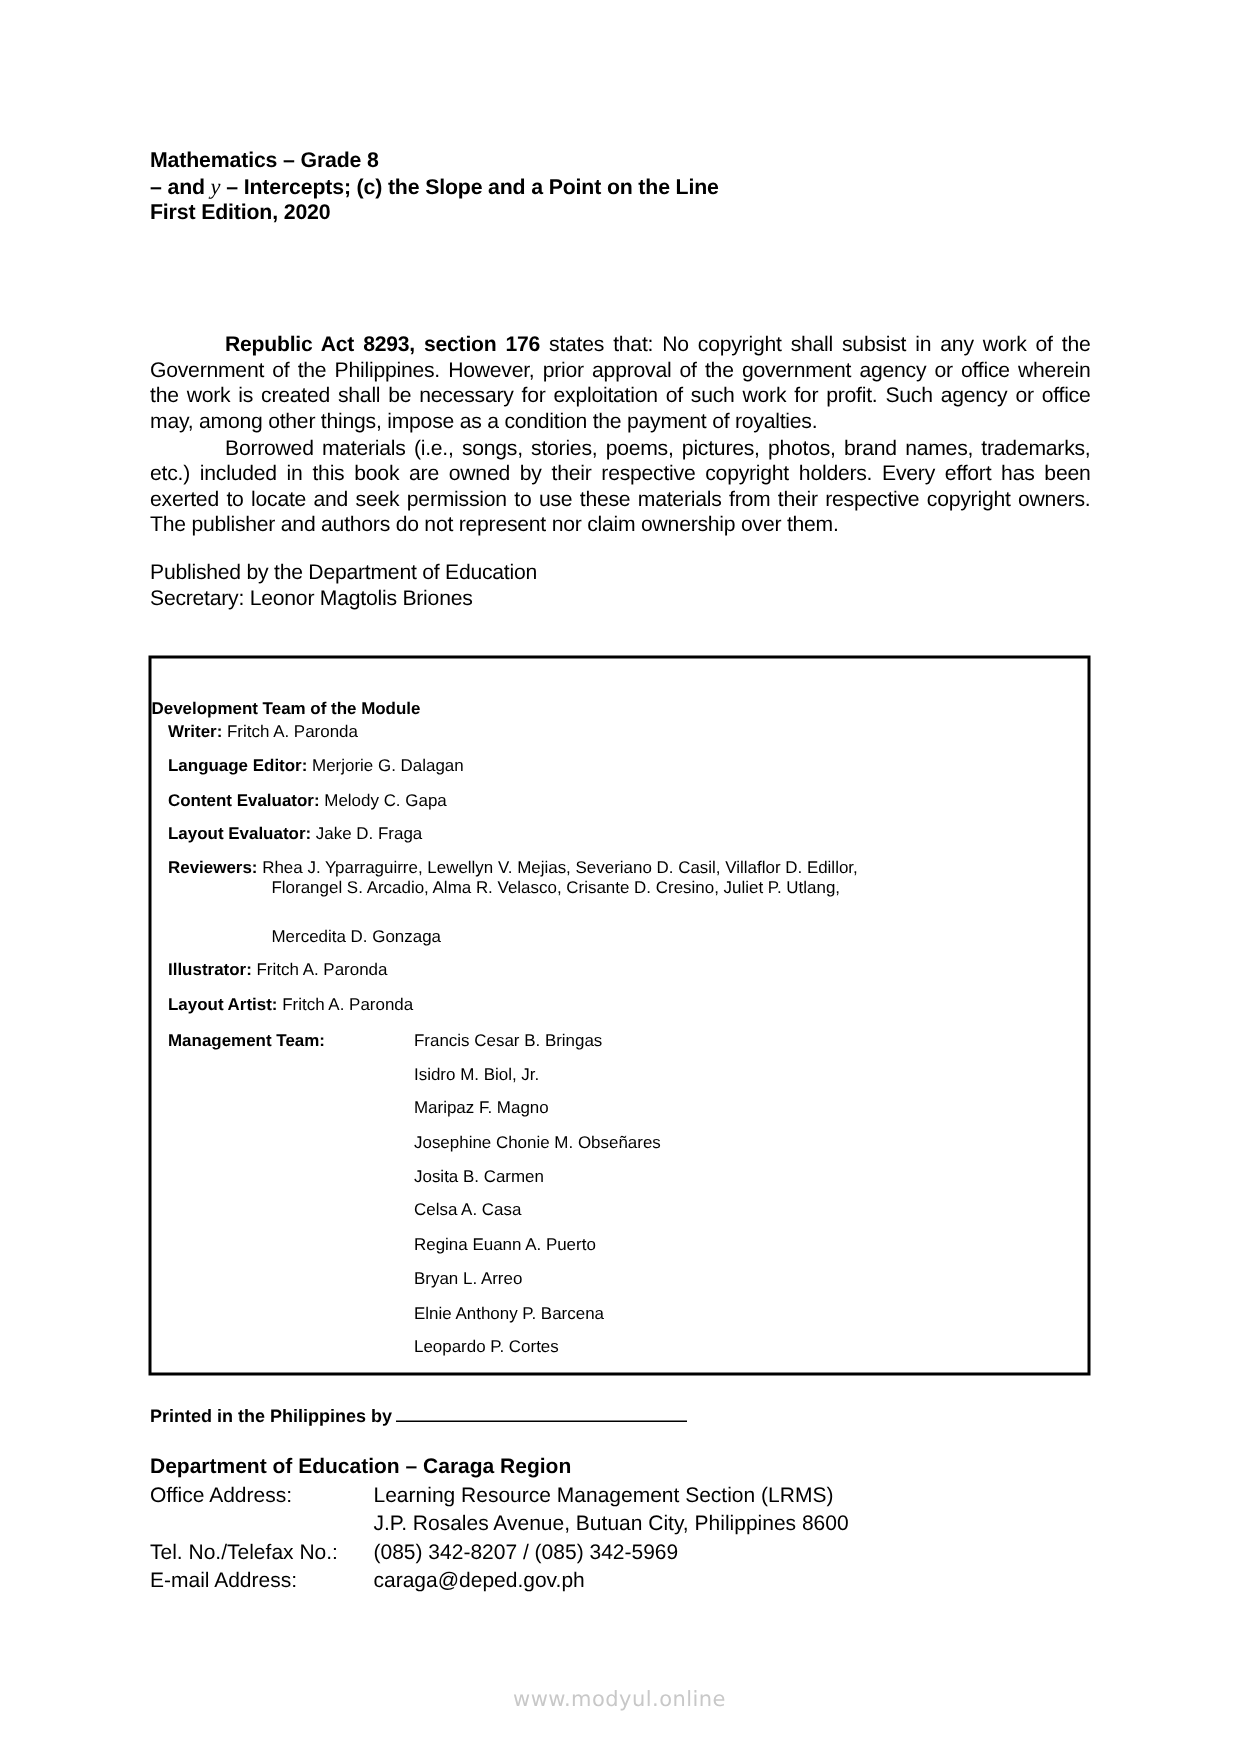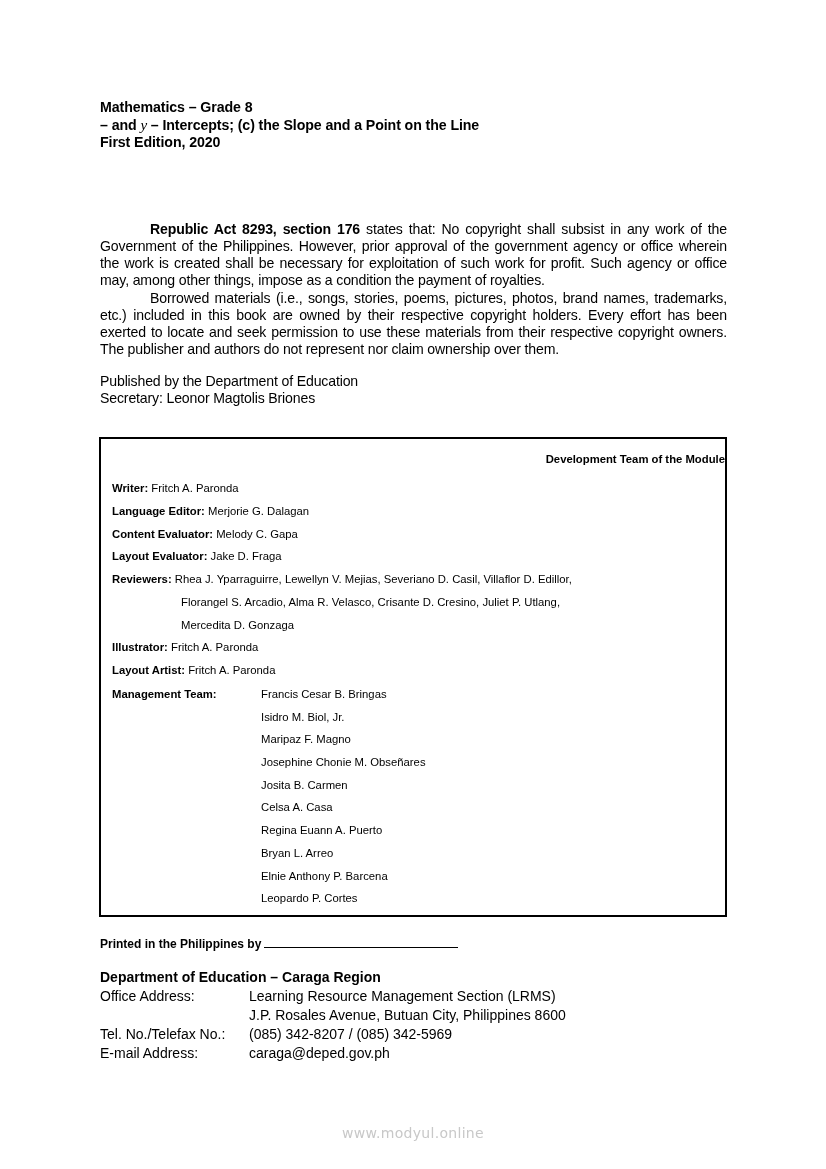--- a/index.html
+++ b/index.html
@@ -10,27 +10,27 @@
   .title-block div { white-space: nowrap; }
   .mathvar { font-family: "Liberation Serif", serif; font-style: italic; font-weight: normal; font-size: 15px; }
   .para { position: absolute; left: 100px; width: 627px; font-family: "Liberation Sans", sans-serif;
     font-size: 14.1px; line-height: 17.1px; text-align: justify; text-indent: 50px; letter-spacing: -0.15px; }
   .para b { font-weight: bold; }
   .p1 { top: 221px; }
   .p2 { top: 290px; }
   .pub { position: absolute; left: 100px; top: 373px; font-family: "Liberation Sans", sans-serif;
     font-size: 14.1px; line-height: 17.1px; letter-spacing: -0.15px; }
   .team-box { position: absolute; left: 99px; top: 437px; width: 624px; height: 476px; border: 2px solid #000; }
-  .team-heading { position: absolute; left: 0; right: 0; top: 14px; text-align: right;
+  .team-heading { position: absolute; left: 0; right: 0; top: 28px; text-align: left;
     font-family: "Liberation Sans", sans-serif; font-weight: bold; font-size: 11.3px; }
   .team-row { position: absolute; left: 11px; font-family: "Liberation Sans", sans-serif; font-size: 11.3px; white-space: nowrap; }
   .team-row b { font-weight: bold; }
   .indent { left: 80px; }
   .mgmt-label { position: absolute; left: 11px; top: 249px; font-family: "Liberation Sans", sans-serif; font-weight: bold; font-size: 11.3px; }
-  .mgmt-name { position: absolute; left: 160px; font-family: "Liberation Sans", sans-serif; font-size: 11.3px; white-space: nowrap; }
+  .mgmt-name { position: absolute; left: 175px; font-family: "Liberation Sans", sans-serif; font-size: 11.3px; white-space: nowrap; }
   .printed { position: absolute; left: 100px; top: 935px; font-family: "Liberation Sans", sans-serif; font-weight: bold; font-size: 12px; }
   .printed .blank { display: inline-block; width: 194px; border-bottom: 1.5px solid #000; height: 12px; margin-left: 3px; vertical-align: baseline; }
   .contact { position: absolute; left: 100px; top: 968px; font-family: "Liberation Sans", sans-serif; font-size: 14px; line-height: 19px; }
   .contact .dept { font-weight: bold; }
   .crow { position: relative; height: 19px; white-space: nowrap; }
   .crow .lbl { position: absolute; left: 0; text-align: center; }
   .crow .val { position: absolute; left: 149px; }
   .footer { position: absolute; left: 0; width: 826px; top: 1125px; text-align: center;
     font-family: "DejaVu Sans", sans-serif; font-size: 14px; color: #c8c8c8; letter-spacing: 0.3px; }
 </style>
@@ -57,21 +57,21 @@
   </div>
 
   <div class="team-box">
     <div class="team-heading">Development Team of the Module</div>
 
     <div class="team-row" style="top:43px"><b>Writer:</b><span> Fritch A. Paronda</span></div>
     <div class="team-row" style="top:66px"><b>Language Editor:</b><span> Merjorie G. Dalagan</span></div>
     <div class="team-row" style="top:89px"><b>Content Evaluator:</b><span> Melody C. Gapa</span></div>
     <div class="team-row" style="top:111px"><b>Layout Evaluator:</b><span> Jake D. Fraga</span></div>
     <div class="team-row" style="top:134px"><b>Reviewers:</b><span> Rhea J. Yparraguirre, Lewellyn V. Mejias, Severiano D. Casil, Villaflor D. Edillor,</span></div>
-    <div class="team-row indent" style="top:157px">Florangel S. Arcadio, Alma R. Velasco, Crisante D. Cresino, Juliet P. Utlang,</div>
+    <div class="team-row indent" style="top:147px">Florangel S. Arcadio, Alma R. Velasco, Crisante D. Cresino, Juliet P. Utlang,</div>
     <div class="team-row indent" style="top:180px">Mercedita D. Gonzaga</div>
     <div class="team-row" style="top:202px"><b>Illustrator:</b><span> Fritch A. Paronda</span></div>
     <div class="team-row" style="top:225px"><b>Layout Artist:</b><span> Fritch A. Paronda</span></div>
 
     <div class="mgmt-label">Management Team:</div>
     <div class="mgmt-name" style="top:249px">Francis Cesar B. Bringas</div>
     <div class="mgmt-name" style="top:272px">Isidro M. Biol, Jr.</div>
     <div class="mgmt-name" style="top:294px">Maripaz F. Magno</div>
     <div class="mgmt-name" style="top:317px">Josephine Chonie M. Obseñares</div>
     <div class="mgmt-name" style="top:340px">Josita B. Carmen</div>

